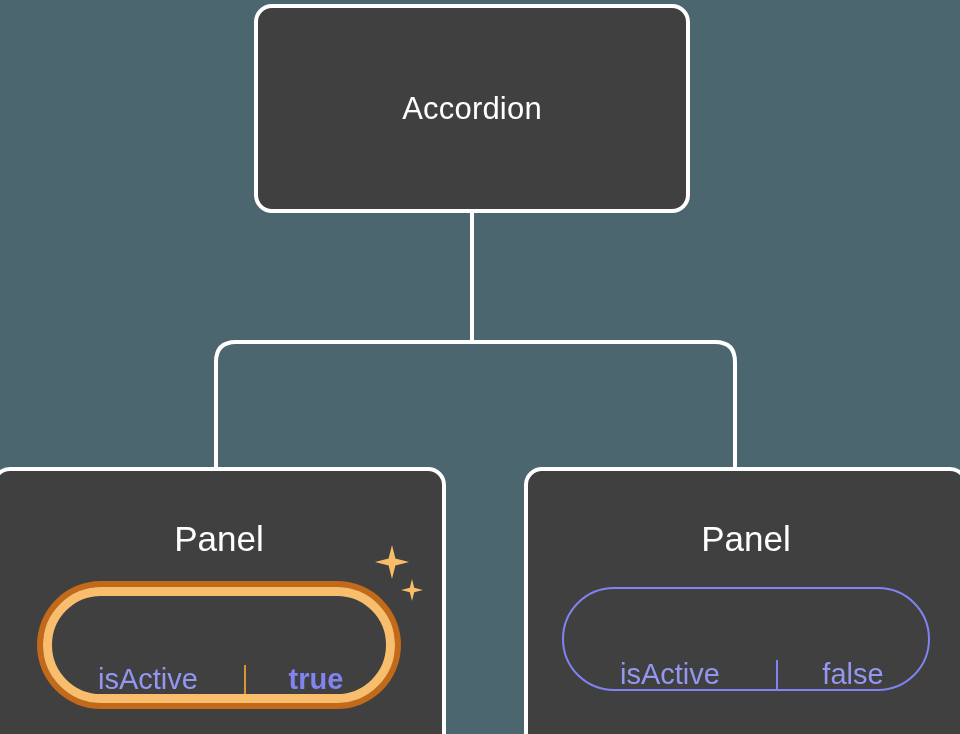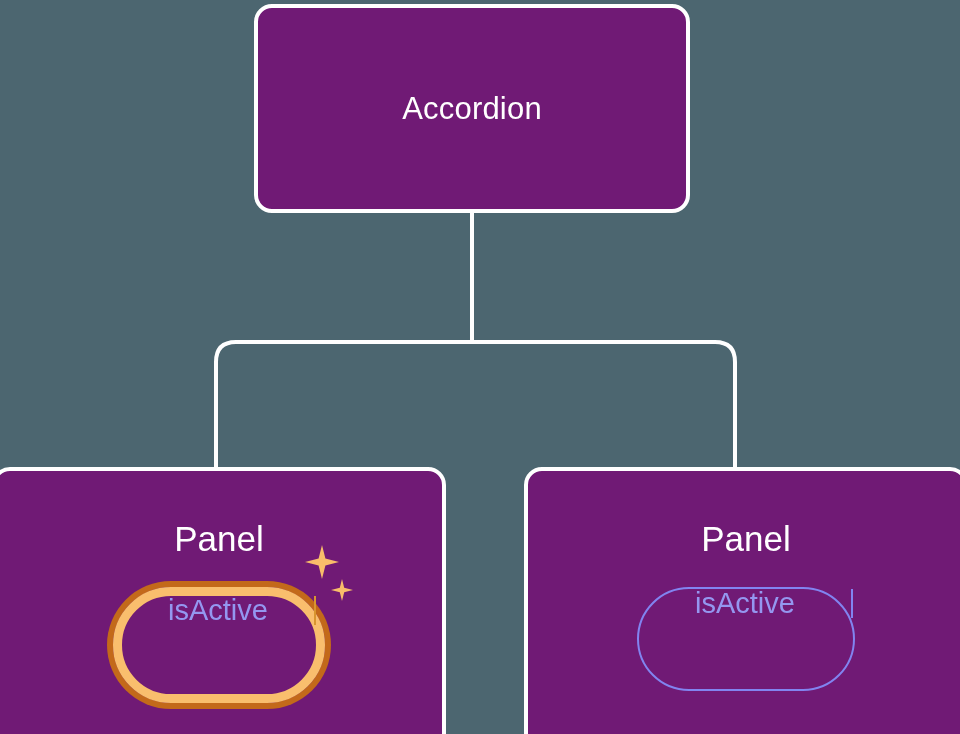--- a/index.html
+++ b/index.html
@@ -27,21 +27,21 @@
   .connectors {
     position: absolute;
     left: 0; top: 0;
     width: 960px; height: 734px;
     pointer-events: none;
   }
 
   
   .node {
     position: absolute;
-    background: #701a75;
+    background: #404040;
     border: 4px solid #ffffff;
     border-radius: 18px;
     display: flex;
     flex-direction: column;
     align-items: center;
   }
 
   .node-root {
     left: 254px;
     top: 4px;
@@ -87,21 +87,20 @@
     position: relative;
     margin-top: 27px;
   }
 
   .pill {
     display: flex;
     align-items: flex-end;
     border-radius: 999px;
     height: 104px;
     position: relative;
-    flex-direction: column;
   }
 
   .pill-cell {
     display: flex;
     align-items: center;
     justify-content: center;
     font-size: 29px;
     line-height: 1;
     white-space: nowrap;
   }
@@ -180,32 +179,34 @@
   <div class="node node-root">
     <span class="node-title">Accordion</span>
   </div>
 
   <div class="node node-panel node-panel-left">
     <span class="panel-title">Panel</span>
 
     <div class="pill-wrap">
       <div class="pill pill-highlight">
         <span class="pill-cell pill-key">isActive</span>
+        <span class="pill-cell pill-val">true</span>
       </div>
 
       <div class="sparkles">
         <span class="sparkle sparkle-lg"></span>
         <span class="sparkle sparkle-sm"></span>
       </div>
     </div>
   </div>
 
   <div class="node node-panel node-panel-right">
     <span class="panel-title">Panel</span>
 
     <div class="pill-wrap">
       <div class="pill pill-plain">
         <span class="pill-cell pill-key">isActive</span>
+        <span class="pill-cell pill-val">false</span>
       </div>
     </div>
   </div>
 
 </div>
 
 </body></html>

